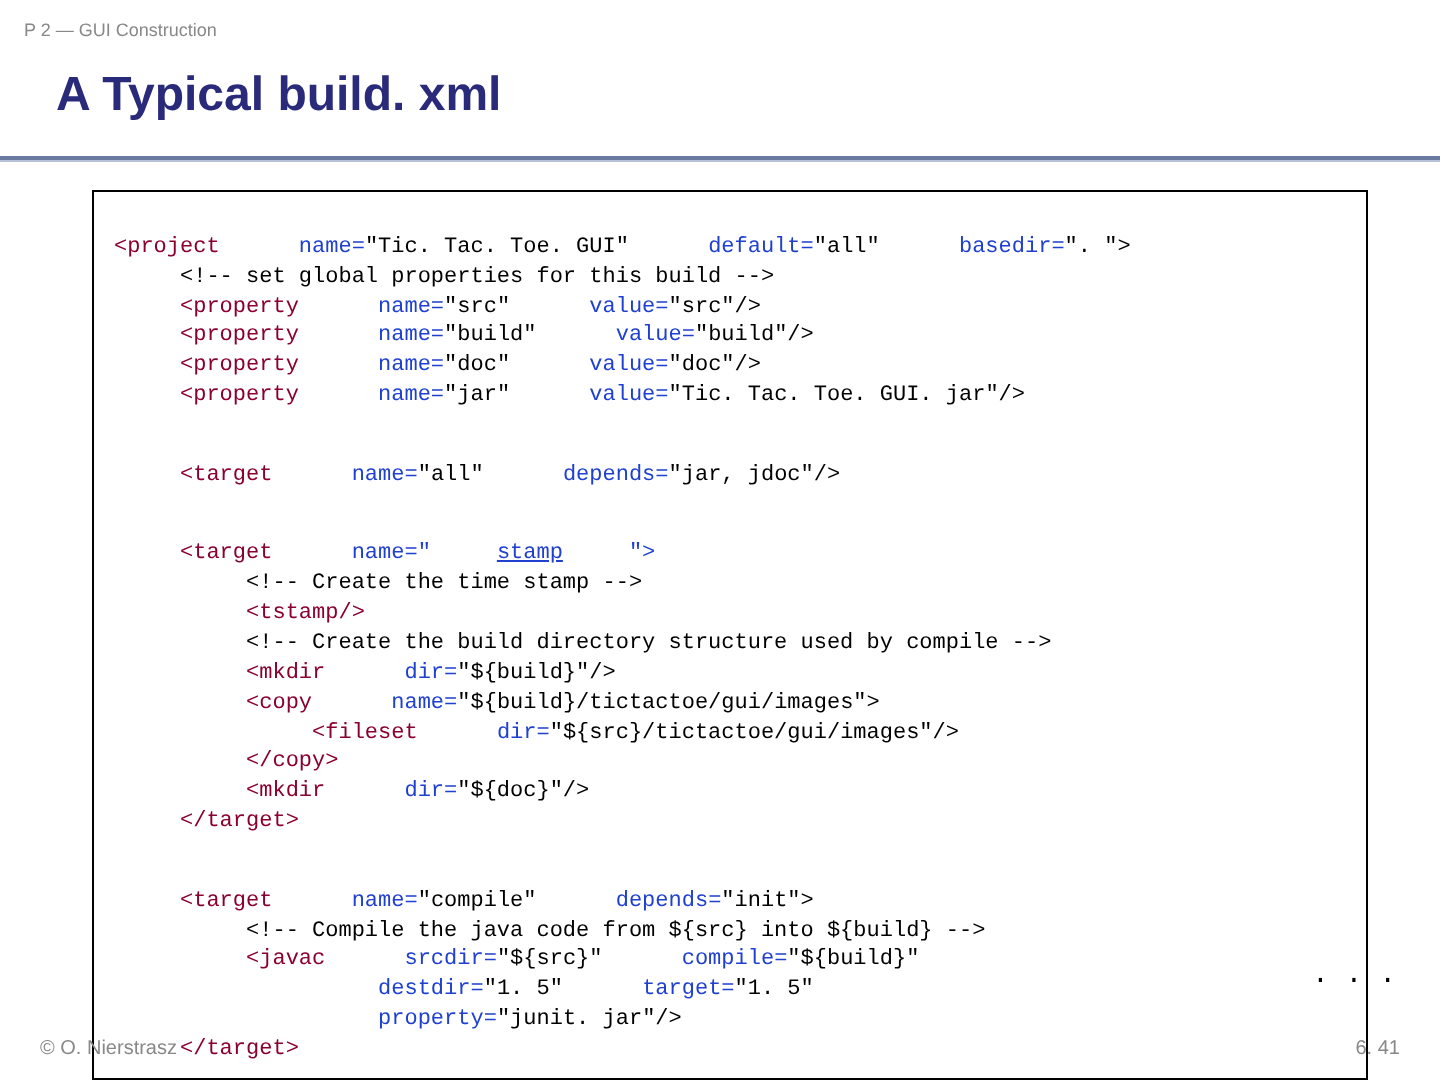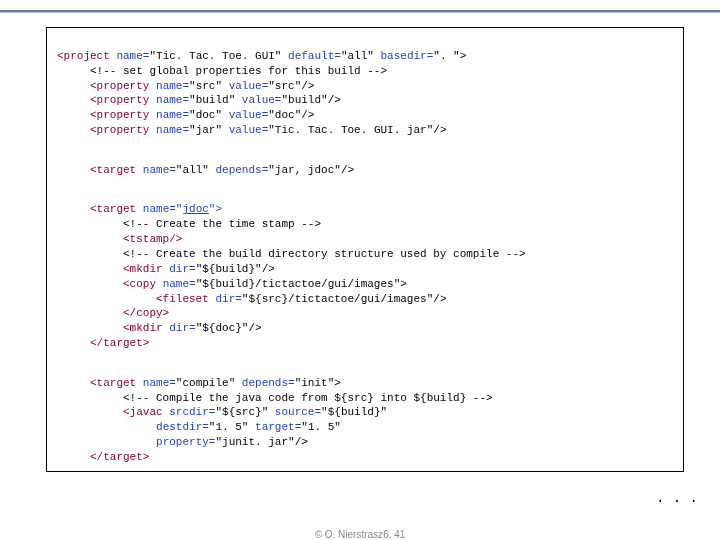--- a/index.html
+++ b/index.html
@@ -44,70 +44,74 @@
     font-family: "Courier New", monospace;
     font-size: 11px;
     line-height: 1.35;
     color: #000;
     white-space: pre;
     overflow: hidden;
   }
   .code-box .grp { margin-bottom: 10px; }
   .code-box .grp:last-child { margin-bottom: 0; }
   .kw { color: #8a0030; text-align: right; }
-  .blue { color: #2040d0; }
+  .blue { color: #2040d0; margin-left: 33px; }
   .u { text-decoration: underline; }
   .ellipsis {
     position: absolute;
     right: 22px;
     bottom: 44px;
     font-family: "Courier New", monospace;
     font-size: 14px;
     color: #000;
   }
   .footer {
     position: absolute;
     bottom: 10px;
     left: 20px;
     right: 20px;
     display: flex;
-    justify-content: center;
+    justify-content: space-between;
     font-size: 10px;
     color: #888;
   }
 </style>
 </head>
 <body>
 
 <div class="slide">
+  <div class="breadcrumb">P 2 — GUI Construction</div>
 
+  <div class="title-wrap">
+    <h1 class="title">A Typical build. xml</h1>
+  </div>
   <div class="rule-dark"></div>
   <div class="rule-light"></div>
 
   <div class="code-box">
 <div class="grp"><span class="kw">&lt;project </span><span class="blue">name=</span><span>"Tic. Tac. Toe. GUI" </span><span class="blue">default=</span><span>"all" </span><span class="blue">basedir=</span><span>". "&gt;</span>
 <span>     &lt;!-- set global properties for this build --&gt;</span>
 <span class="kw">     &lt;property </span><span class="blue">name=</span><span>"src" </span><span class="blue">value=</span><span>"src"/&gt;</span>
 <span class="kw">     &lt;property </span><span class="blue">name=</span><span>"build" </span><span class="blue">value=</span><span>"build"/&gt;</span>
 <span class="kw">     &lt;property </span><span class="blue">name=</span><span>"doc" </span><span class="blue">value=</span><span>"doc"/&gt;</span>
 <span class="kw">     &lt;property </span><span class="blue">name=</span><span>"jar" </span><span class="blue">value=</span><span>"Tic. Tac. Toe. GUI. jar"/&gt;</span></div>
 <div class="grp"><span class="kw">     &lt;target </span><span class="blue">name=</span><span>"all" </span><span class="blue">depends=</span><span>"jar, jdoc"/&gt;</span></div>
-<div class="grp"><span class="kw">     &lt;target </span><span class="blue">name="</span><span class="blue u">jdoc</span><span class="blue">"&gt;</span>
+<div class="grp"><span class="kw">     &lt;target </span><span class="blue">name="</span><span class="blue u">stamp</span><span class="blue">"&gt;</span>
 <span>          &lt;!-- Create the time stamp --&gt;</span>
 <span class="kw">          &lt;tstamp/&gt;</span>
 <span>          &lt;!-- Create the build directory structure used by compile --&gt;</span>
 <span class="kw">          &lt;mkdir </span><span class="blue">dir=</span><span>"${build}"/&gt;</span>
 <span class="kw">          &lt;copy </span><span class="blue">name=</span><span>"${build}/tictactoe/gui/images"&gt;</span>
 <span class="kw">               &lt;fileset </span><span class="blue">dir=</span><span>"${src}/tictactoe/gui/images"/&gt;</span>
 <span class="kw">          &lt;/copy&gt;</span>
 <span class="kw">          &lt;mkdir </span><span class="blue">dir=</span><span>"${doc}"/&gt;</span>
 <span class="kw">     &lt;/target&gt;</span></div>
 <div class="grp"><span class="kw">     &lt;target </span><span class="blue">name=</span><span>"compile" </span><span class="blue">depends=</span><span>"init"&gt;</span>
 <span>          &lt;!-- Compile the java code from ${src} into ${build} --&gt;</span>
-<span class="kw">          &lt;javac </span><span class="blue">srcdir=</span><span>"${src}" </span><span class="blue">source=</span><span>"${build}"</span>
+<span class="kw">          &lt;javac </span><span class="blue">srcdir=</span><span>"${src}" </span><span class="blue">compile=</span><span>"${build}"</span>
 <span>               </span><span class="blue">destdir=</span><span>"1. 5" </span><span class="blue">target=</span><span>"1. 5"</span>
 <span>               </span><span class="blue">property=</span><span>"junit. jar"/&gt;</span>
 <span class="kw">     &lt;/target&gt;</span></div></div>
 
   <div class="ellipsis">. . .</div>
 
   <div class="footer">
     <span>© O. Nierstrasz</span>
     <span>6. 41</span>
   </div>

